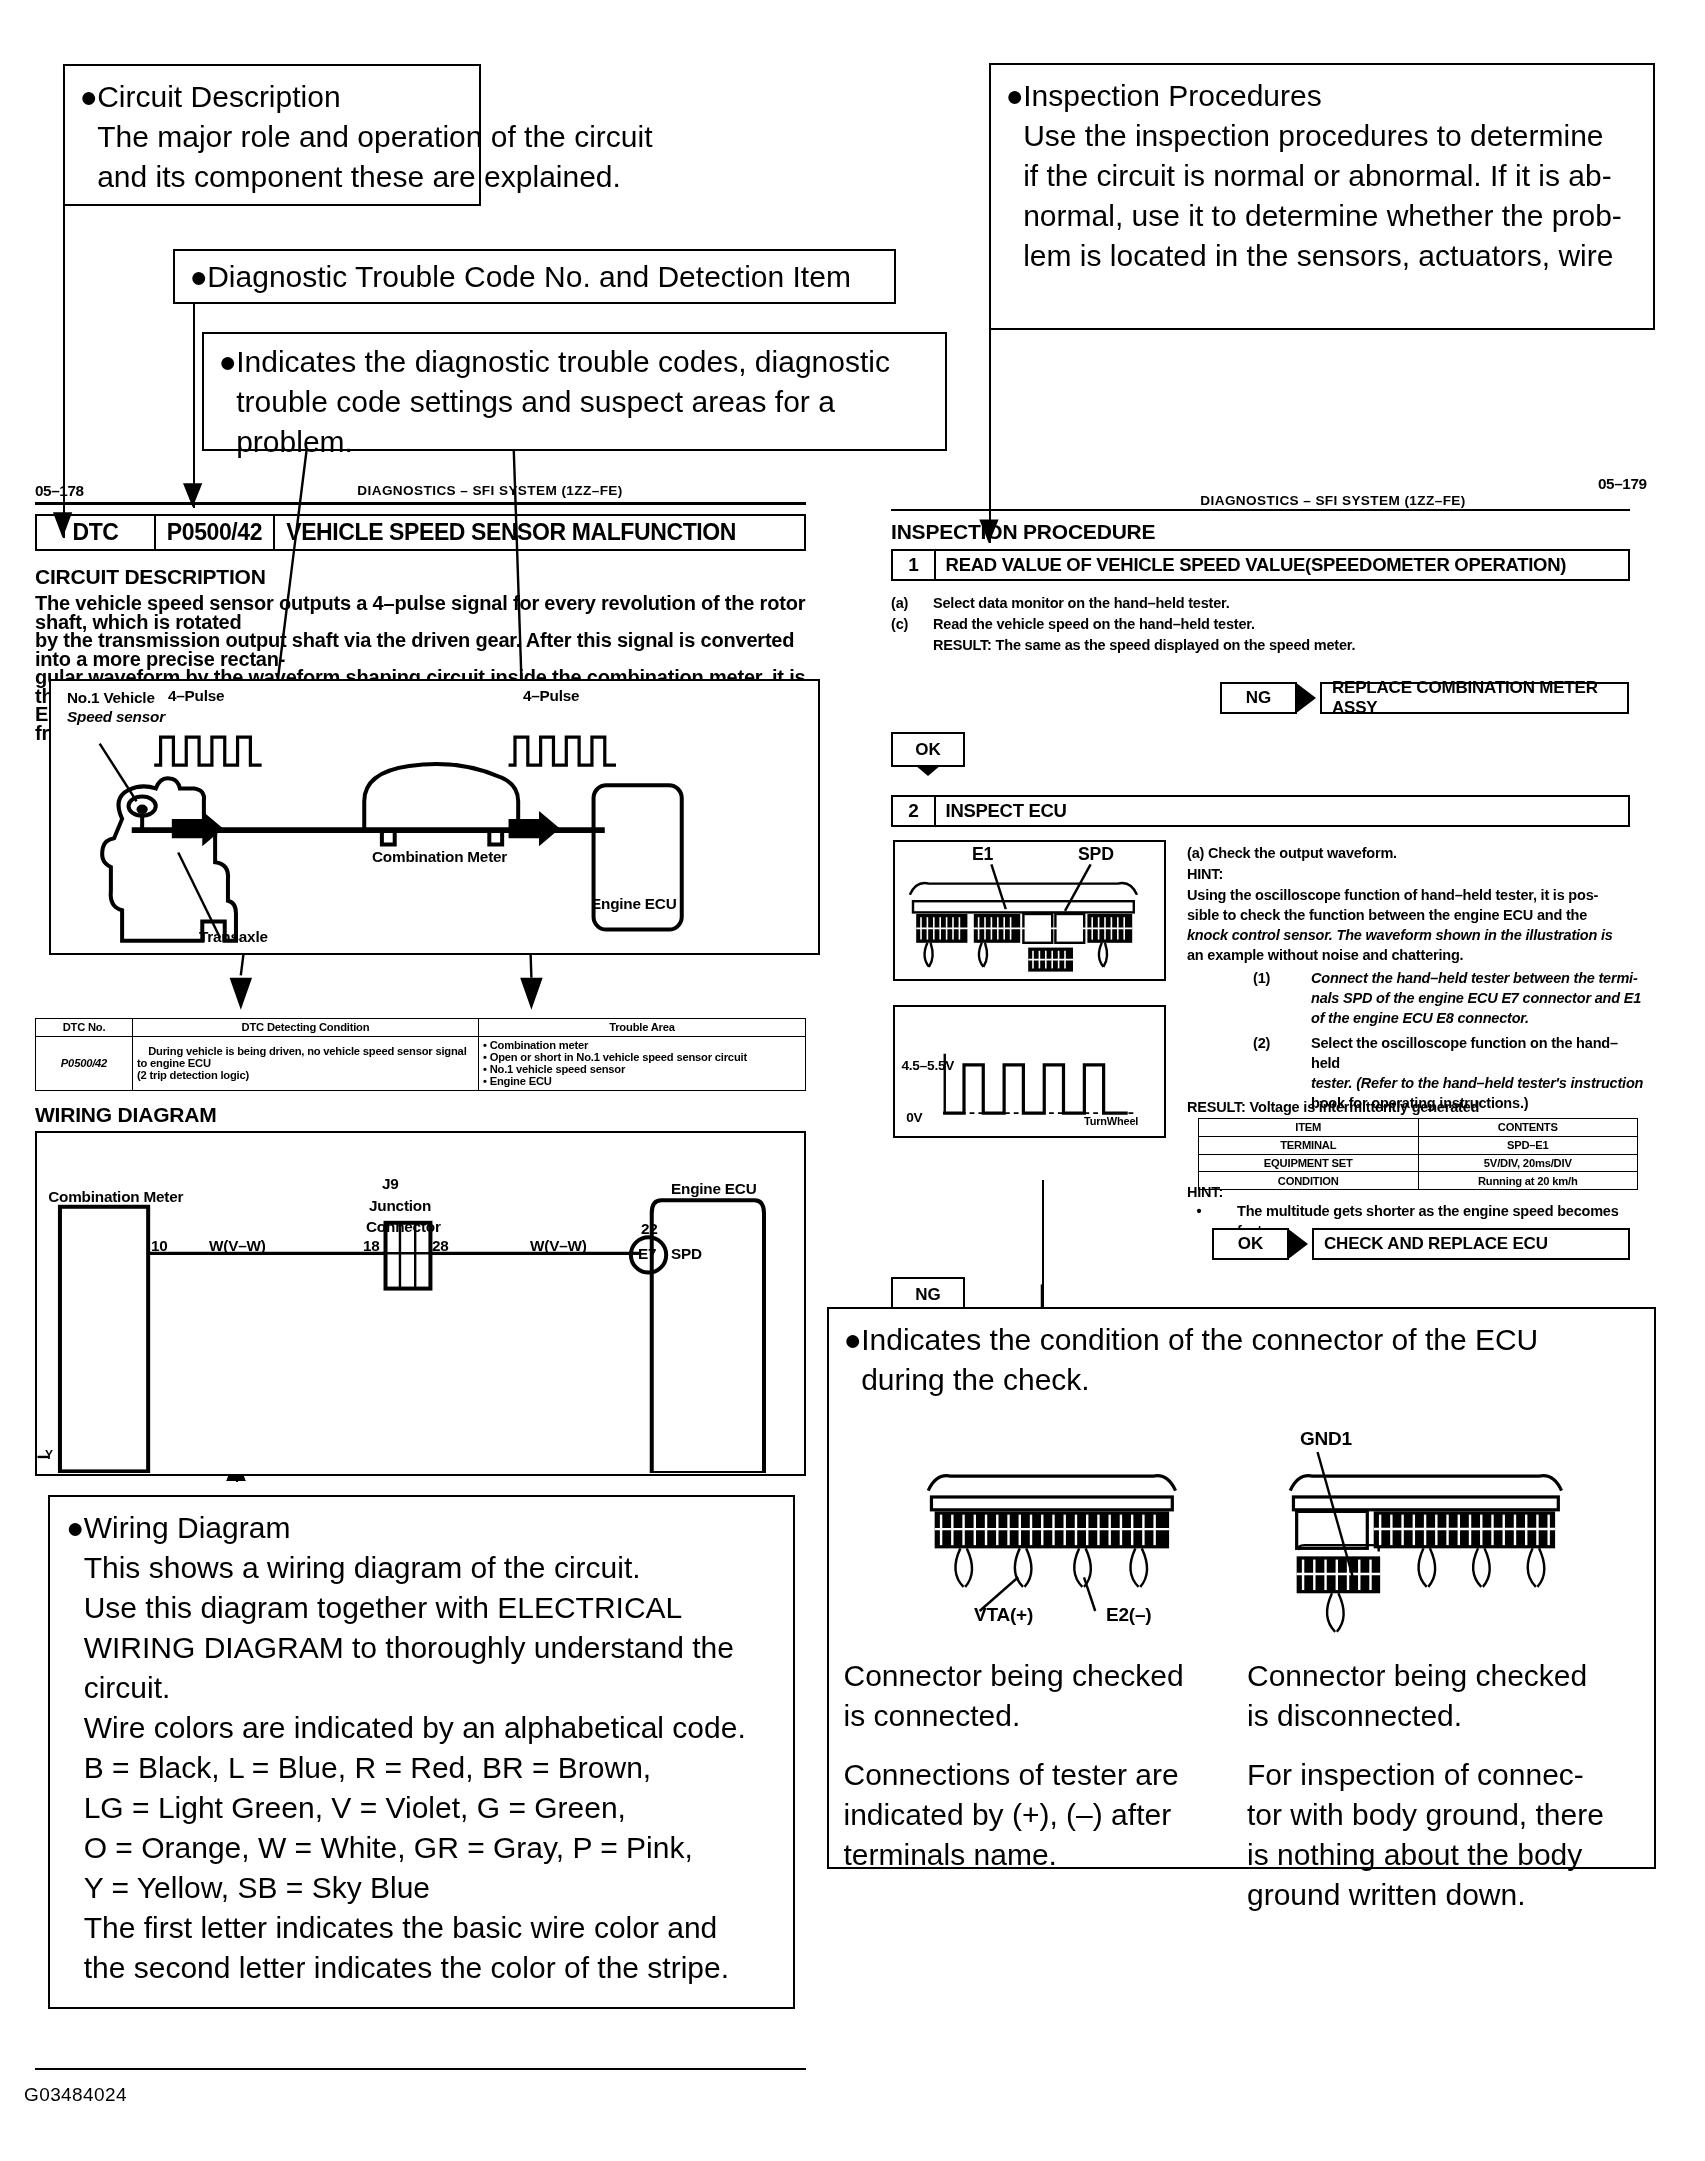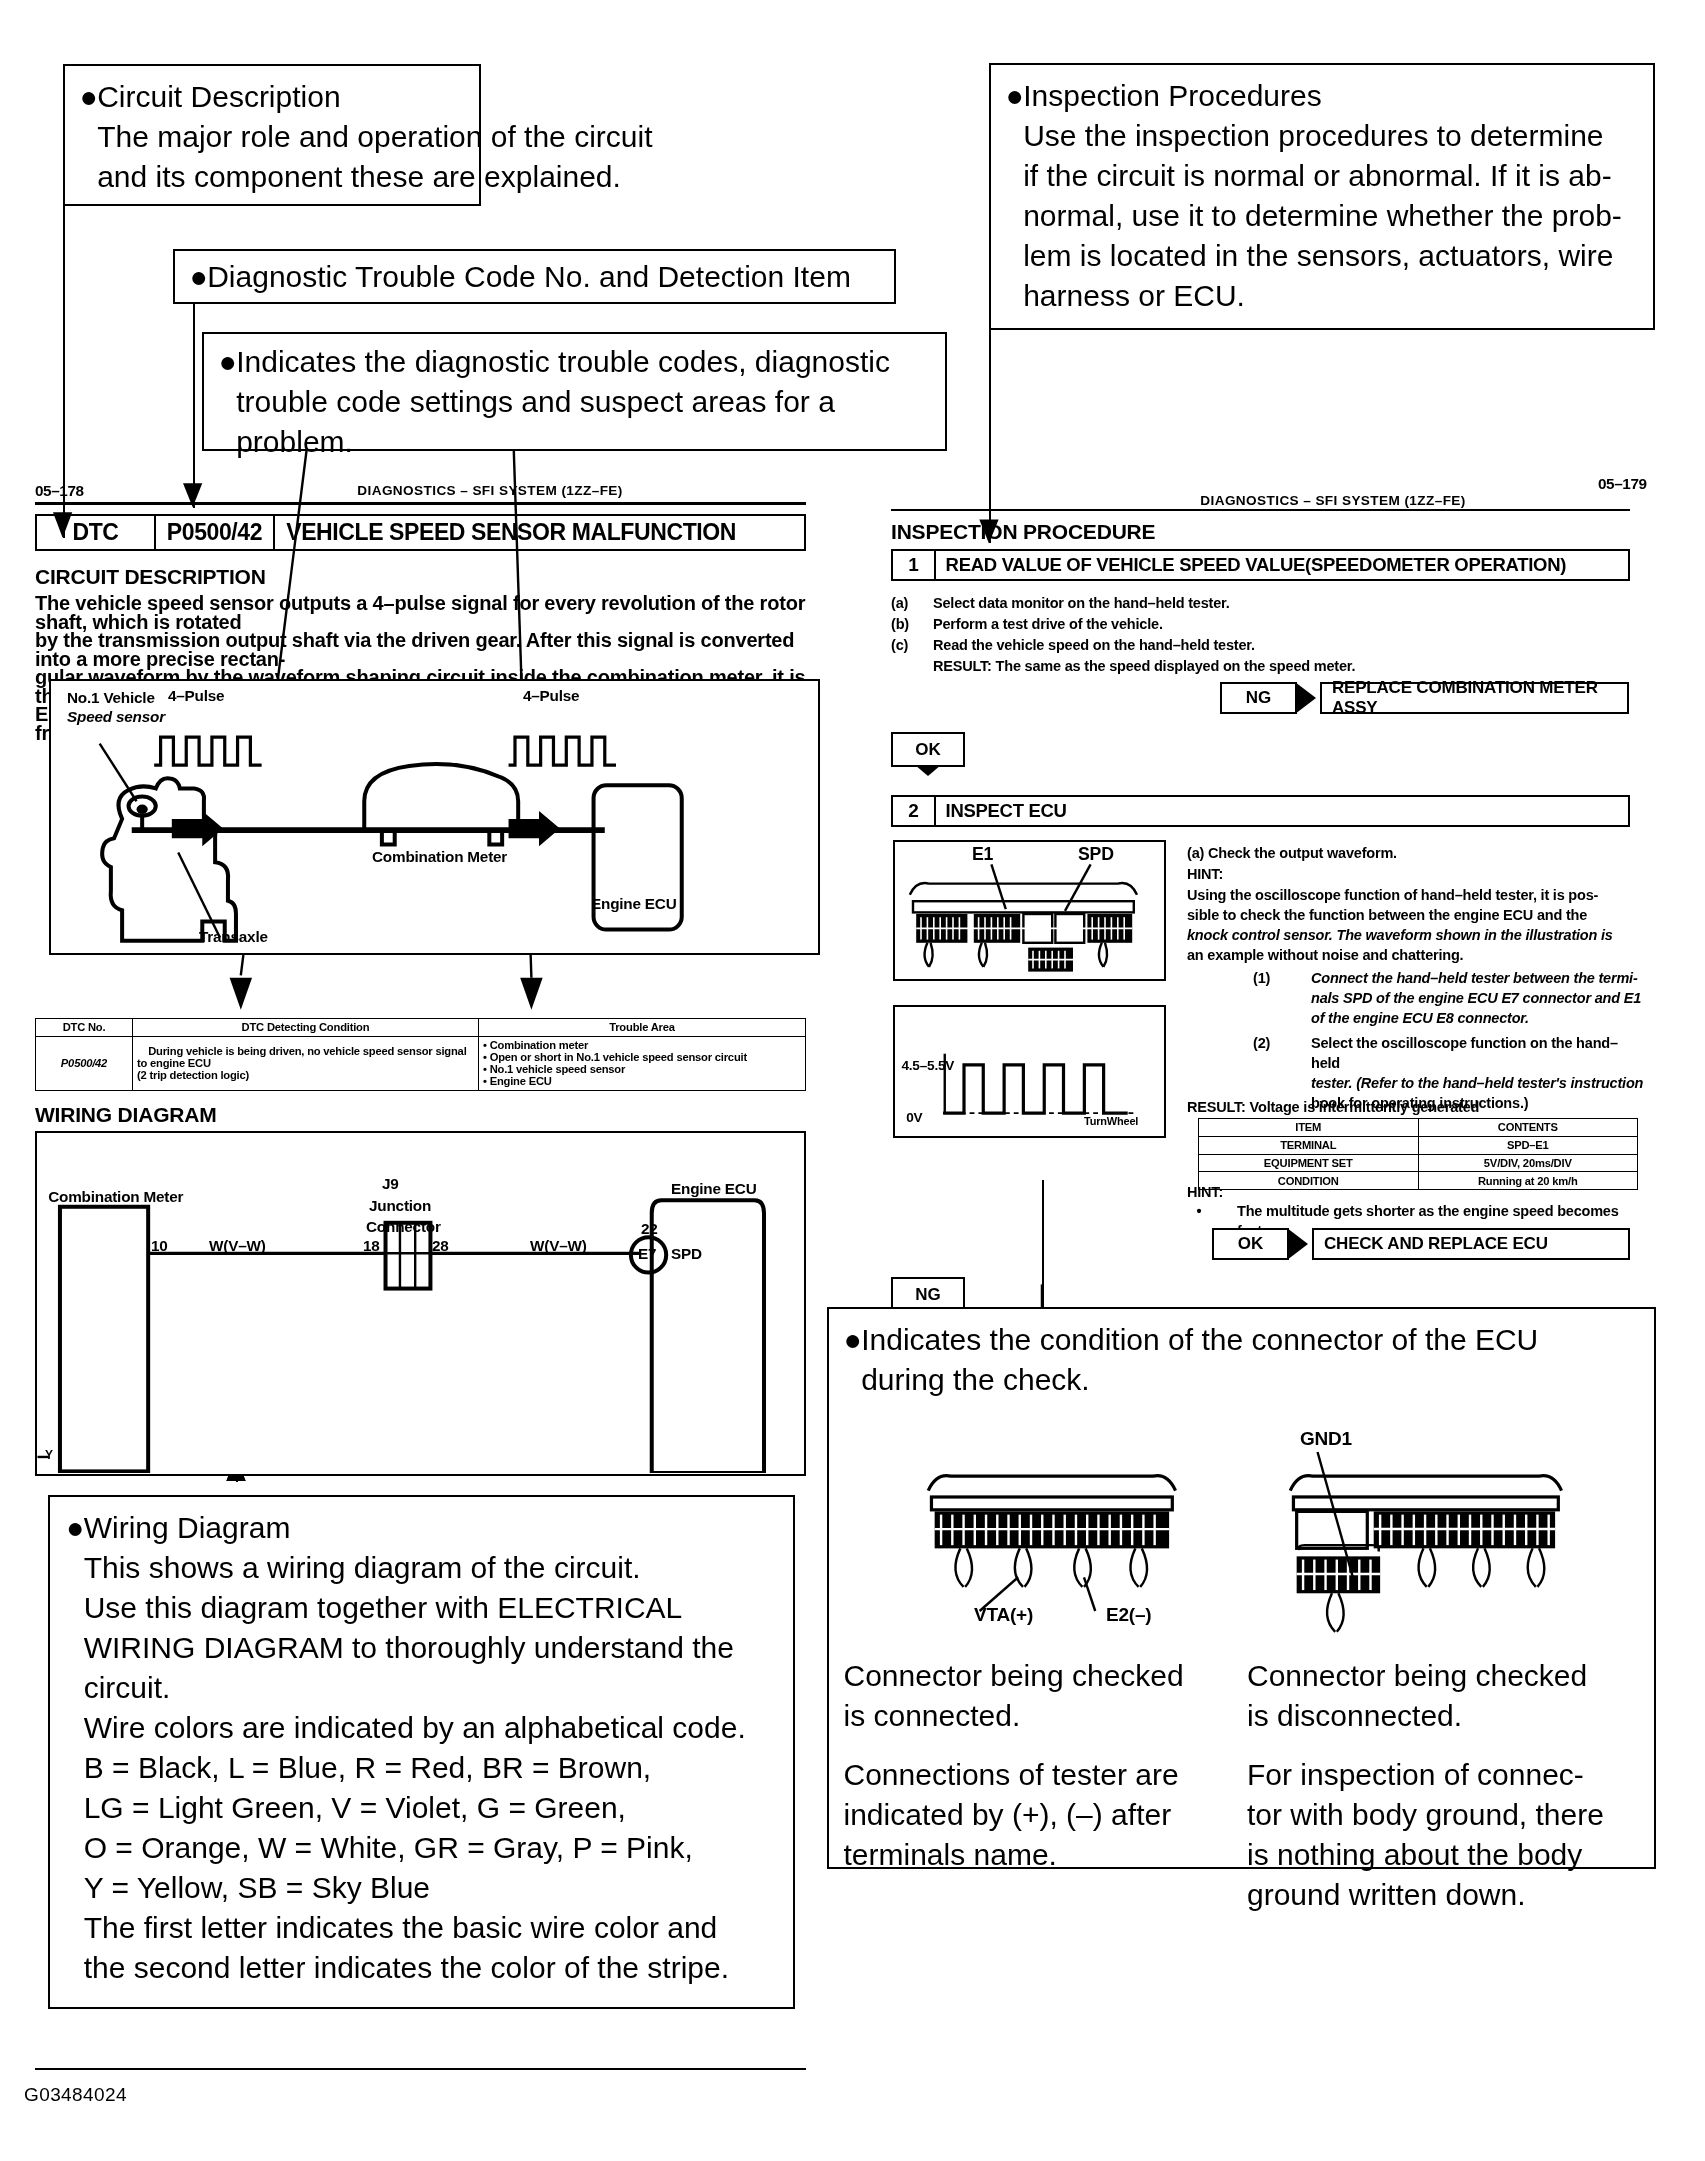--- a/index.html
+++ b/index.html
@@ -88,21 +88,20 @@
   <div class="line" style="padding-left:17.7px;">trouble code settings and suspect areas for a</div>
   <div class="line" style="padding-left:17.7px;">problem.</div>
 </div>
 
 <div class="callout" style="left:989px;top:63px;width:666px;height:267px;padding:11.2px 14.5px;">
   <div class="bul"><span class="bulDot">●</span><span>Inspection Procedures</span></div>
   <div class="line" style="padding-left:17.7px;">Use the inspection procedures to determine</div>
   <div class="line" style="padding-left:17.7px;">if the circuit is normal or abnormal. If it is ab-</div>
   <div class="line" style="padding-left:17.7px;">normal, use it to determine whether the prob-</div>
   <div class="line" style="padding-left:17.7px;">lem is located in the sensors, actuators, wire</div>
-  <div class="line" style="padding-left:17.7px;">harness or ECU.</div>
 </div>
 
 <div class="pgnum abs" style="left:35px;top:482px;">05–178</div>
 <div class="runhead abs" style="left:265px;top:483px;width:450px;">DIAGNOSTICS   –   SFI SYSTEM (1ZZ–FE)</div>
 <div class="rule" style="left:35px;top:502px;width:771px;"></div>
 
 <div class="dtcbar" style="left:35px;top:514px;width:771px;">
   <div class="cell" style="width:119px;">DTC</div>
   <div class="cell" style="width:119px;">P0500/42</div>
   <div class="cell" style="flex:1;">VEHICLE SPEED SENSOR MALFUNCTION</div>
@@ -239,21 +238,20 @@
 
 <div class="sechead" style="left:891px;top:520px;">INSPECTION PROCEDURE</div>
 
 <div class="stepbar" style="left:891px;top:549px;width:739px;">
   <div class="no">1</div>
   <div class="tx">READ VALUE OF VEHICLE SPEED VALUE(SPEEDOMETER OPERATION)</div>
 </div>
 
 <div class="list-sm" style="left:891px;top:593px;width:739px;">
   <div><span class="k">(a)</span><span>Select data monitor on the hand–held tester.</span></div>
-  <div><span class="k">(b)</span><span>Perform a test drive of the vehicle.</span></div>
   <div><span class="k">(c)</span><span>Read the vehicle speed on the hand–held tester.</span></div>
   <div style="padding-left:42px;">RESULT: The same as the speed displayed on the speed meter.</div>
 </div>
 
 <div class="resbar" style="left:1220px;top:682px;width:409px;">
   <div class="tag">NG</div>
   <div class="arw"></div>
   <div class="txt">REPLACE COMBINATION METER ASSY</div>
 </div>
 

